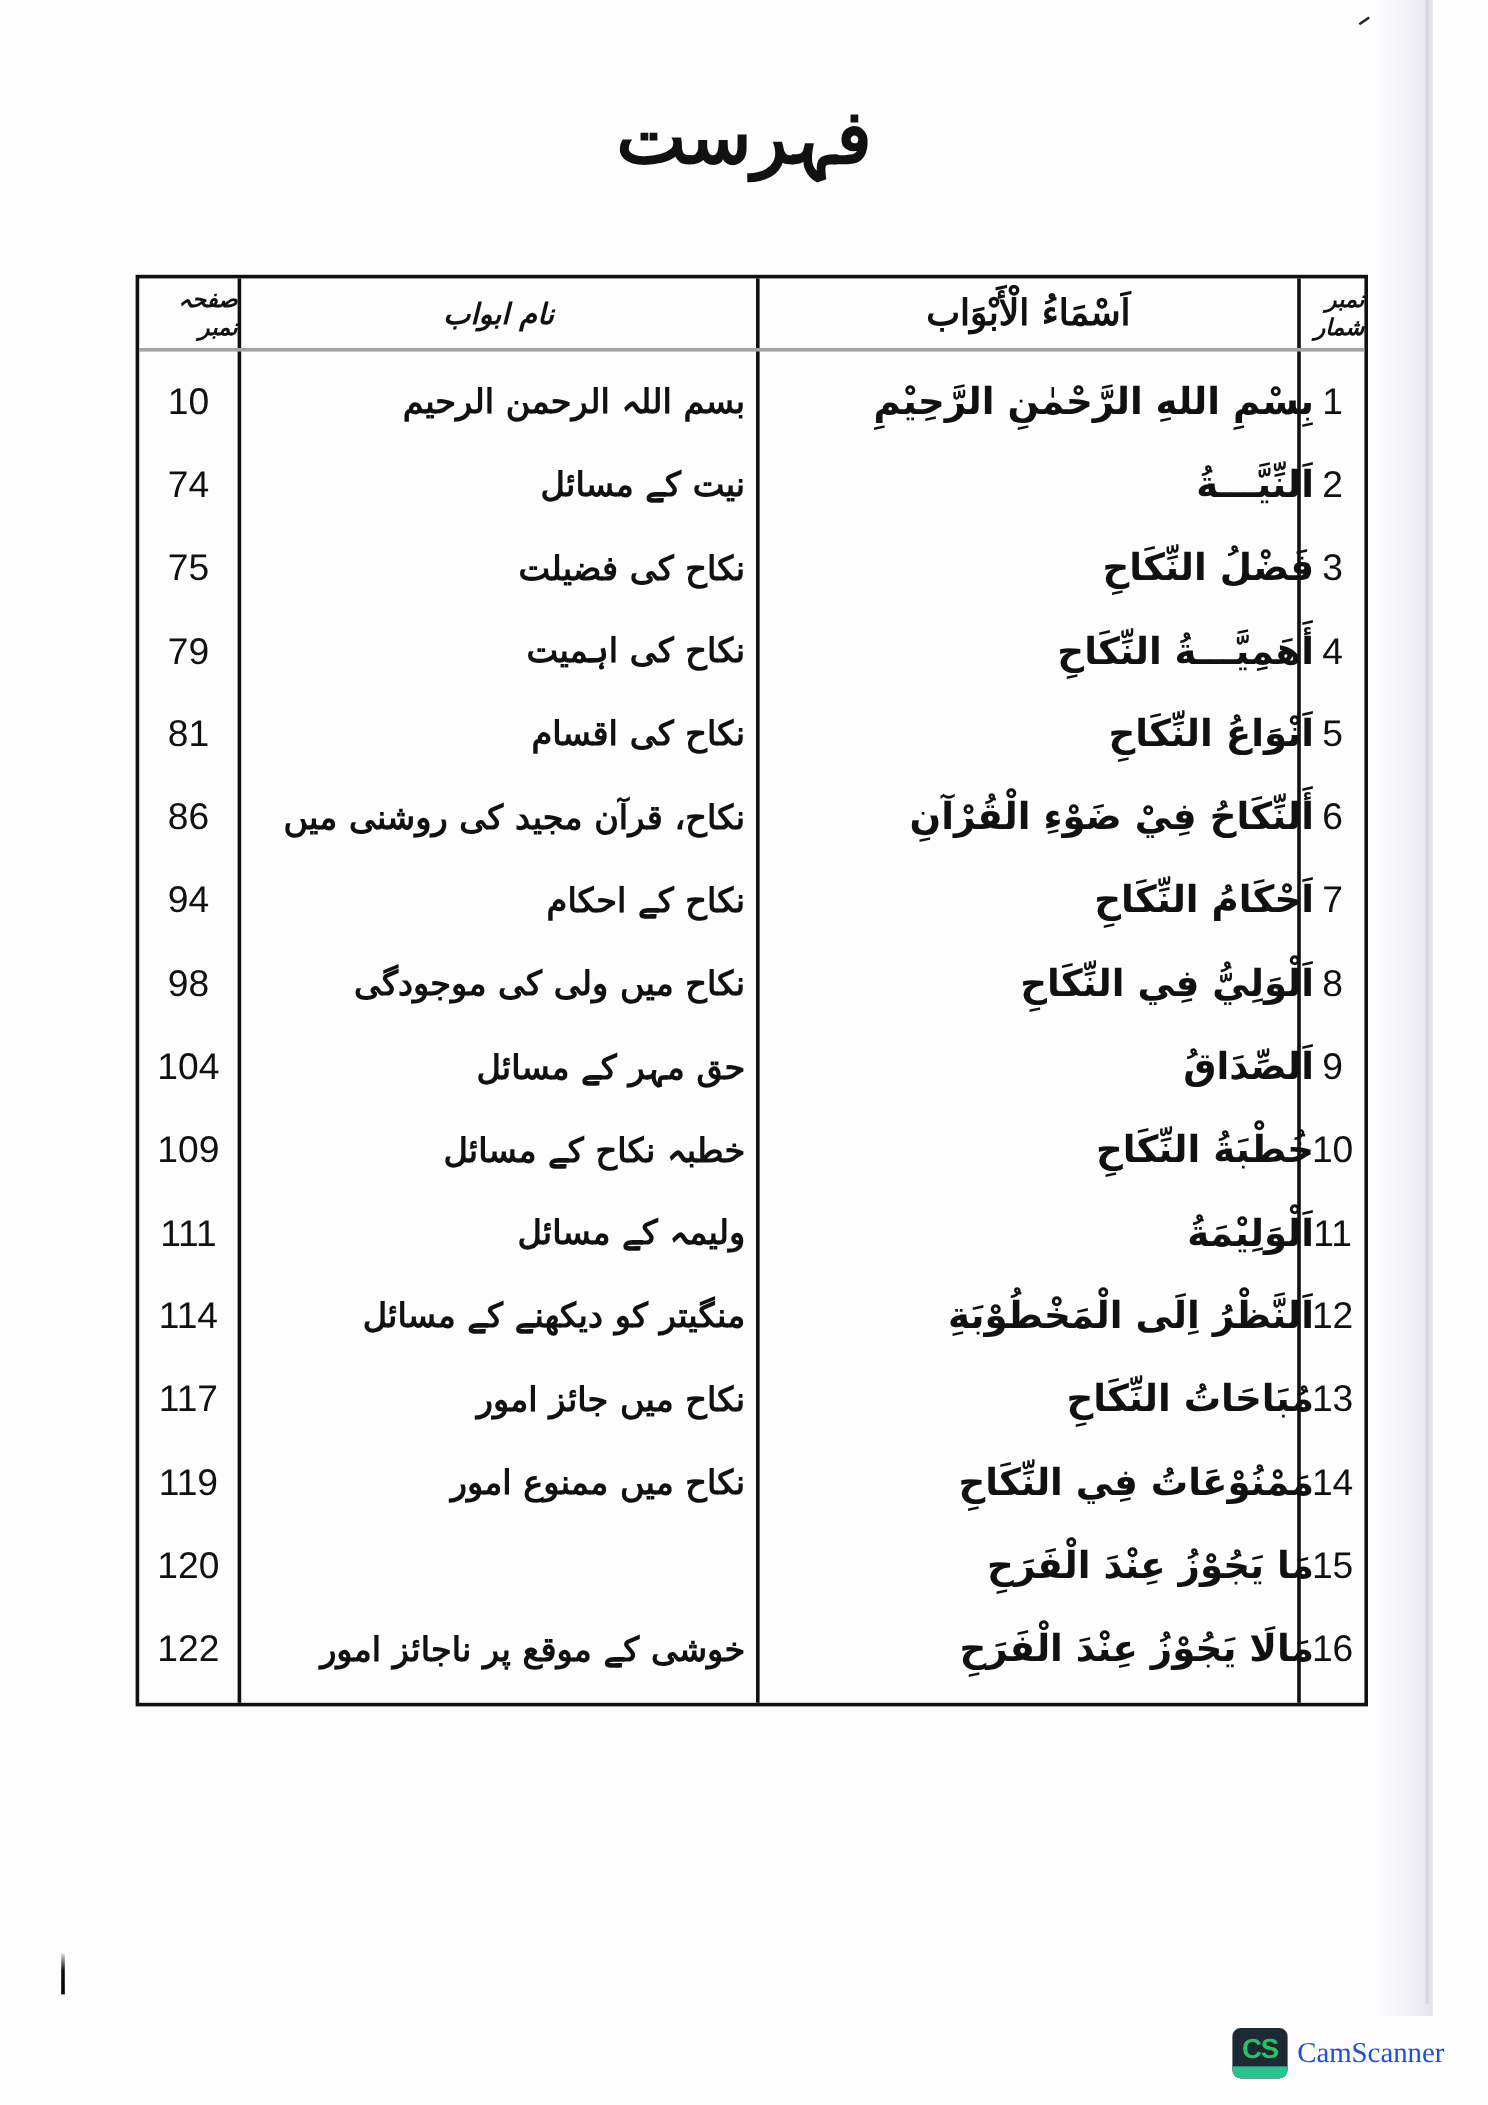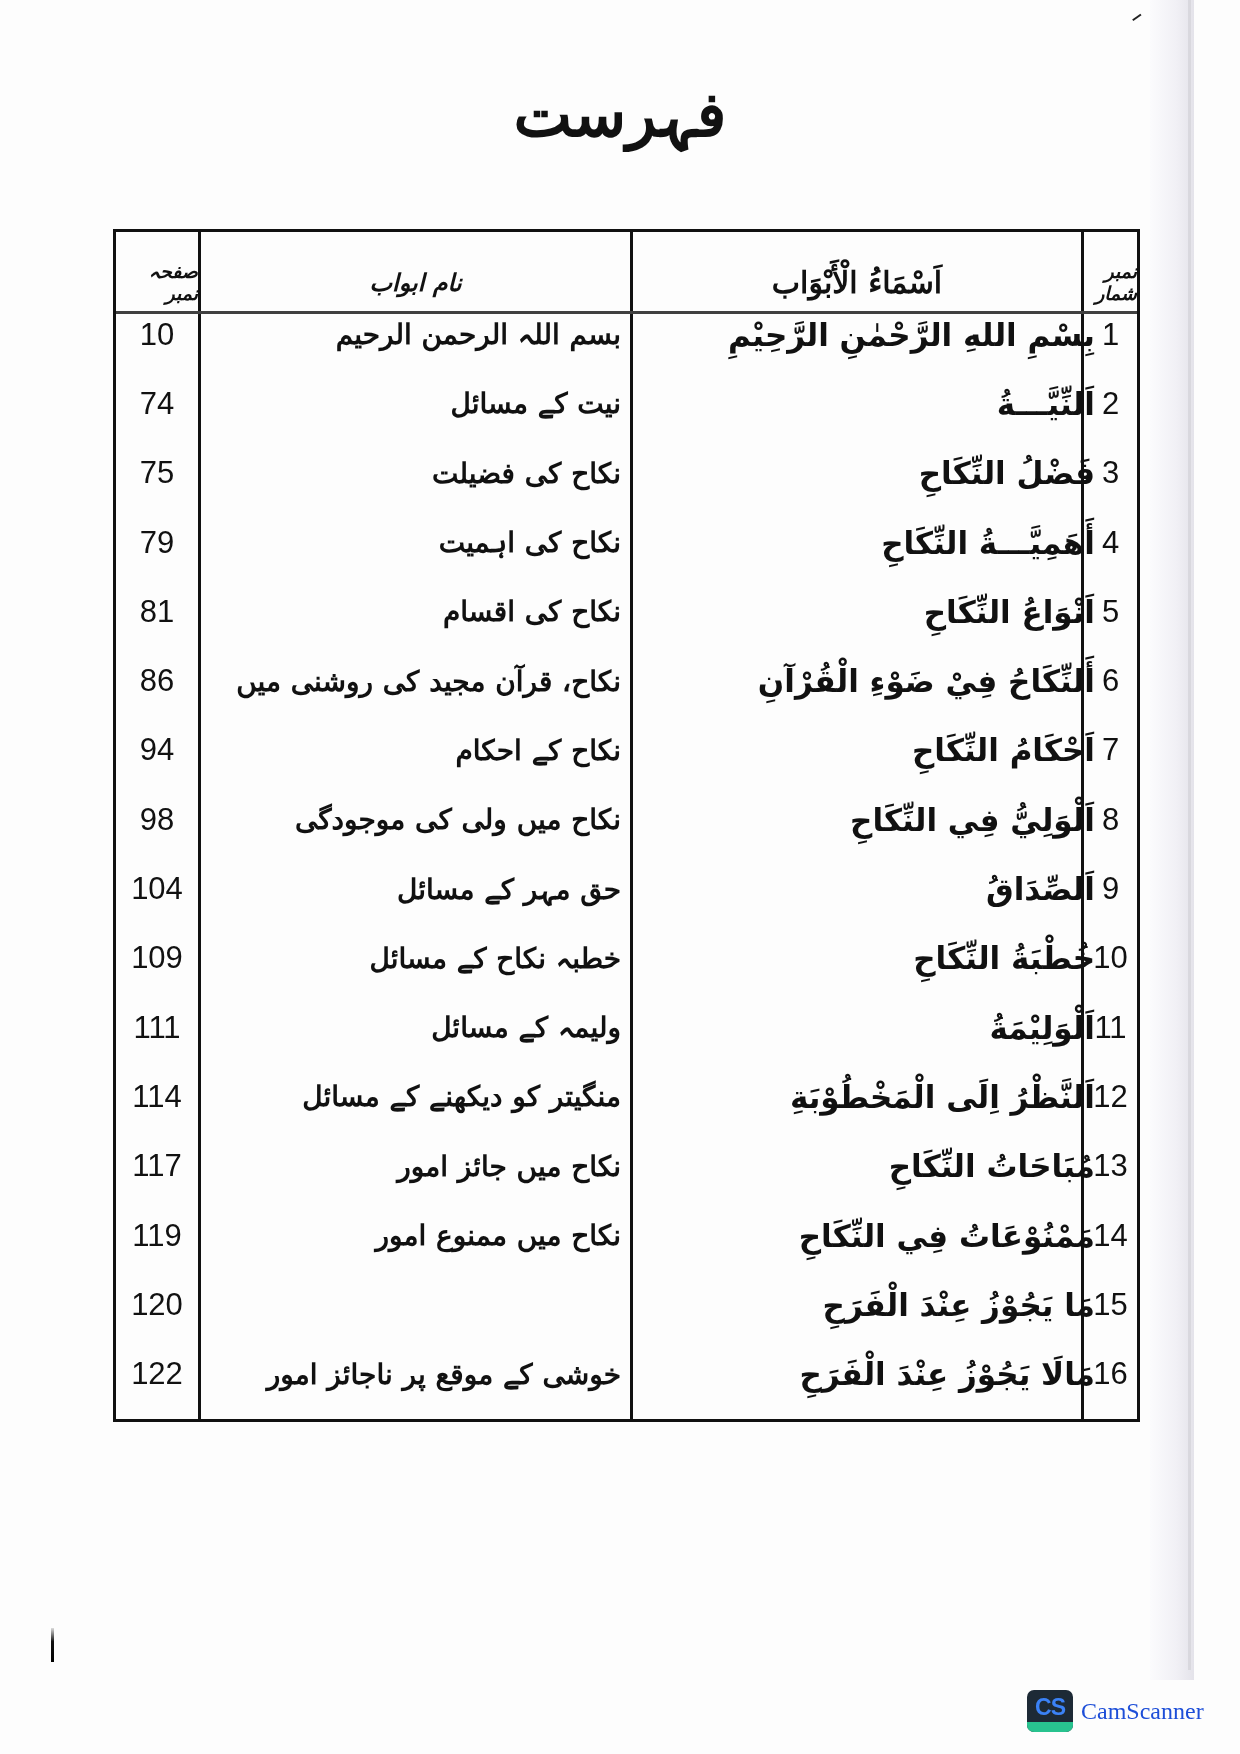--- a/index.html
+++ b/index.html
@@ -69,22 +69,21 @@
     .col-divider {
       position: absolute;
       top: 0; bottom: 0;
       width: 3px;
       background: #111;
     }
     .header-row {
       position: absolute;
       left: 0; right: 0; top: 0;
       height: 58px;
-      border-bottom: 3px solid #404040;
-      margin-top: 21px;
+      border-bottom: 3px solid #a3a3a3;
     }
     .hcell {
       position: absolute;
       top: 0; height: 58px;
       display: flex;
       align-items: center;
       justify-content: center;
       direction: rtl;
       font-family: "DejaVu Serif", serif;
       font-style: italic;
@@ -153,21 +152,21 @@
       border-radius: 7px;
       overflow: hidden;
       background: #1d2a36;
       display: flex;
       align-items: flex-start;
       justify-content: center;
     }
     .cs-logo-text {
       font-family: "Liberation Sans", sans-serif;
       font-weight: bold;
-      color: #3b82f6;
+      color: #22c55e;
       font-size: 23px;
       margin-top: 4px;
       letter-spacing: -1px;
     }
     .cs-logo-bar {
       position: absolute;
       left: 0; right: 0; bottom: 0;
       height: 10px;
       background: #28c38f;
     }

